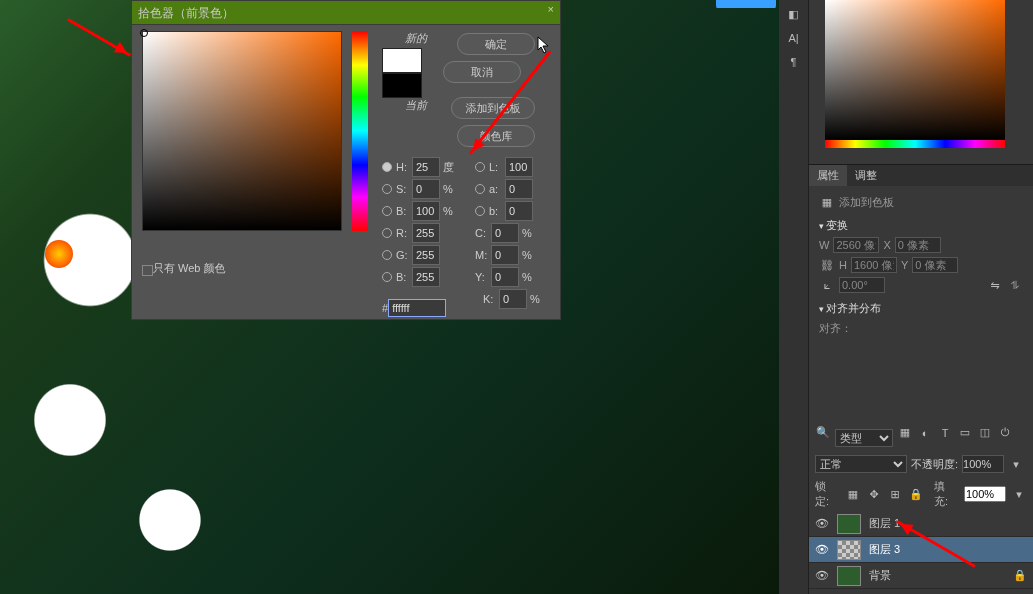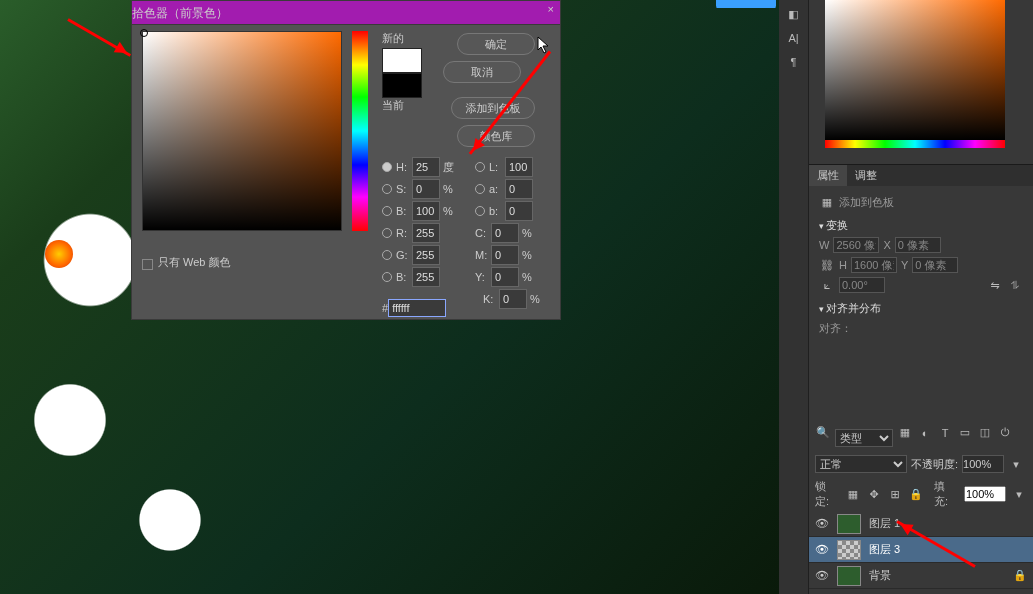--- a/index.html
+++ b/index.html
@@ -18,57 +18,57 @@
   content:""; position:absolute; left:45px; top:240px; width:28px; height:28px;
   background:radial-gradient(circle,#ffcc00 0%,#ff6600 60%,#cc3300 100%);
   border-radius:50%;
 }
 
 
 .picker-dialog{
   position:absolute; left:131px; top:0; width:430px; height:320px;
   background:#535353; border:1px solid #3a3a3a;
 }
-.picker-title{ height:24px; line-height:24px; background:#a21caf; border-bottom:1px solid #3a3a3a; font-size:12px; }
+.picker-title{ height:24px; line-height:24px; padding-left:6px; background:#4d7c0f; border-bottom:1px solid #3a3a3a; font-size:12px; }
 .picker-close{ position:absolute; right:6px; top:2px; cursor:pointer; }
 .color-field{
   position:absolute; left:10px; top:30px; width:200px; height:200px;
   background:
     linear-gradient(to bottom,transparent 0%,#000 100%),
     linear-gradient(to right,#fff 0%,#ff6a00 100%);
   border:1px solid #333;
 }
 .color-field-cursor{ position:absolute; left:-3px; top:-3px; width:8px; height:8px; border:1px solid #000; border-radius:50%; }
 .hue-slider{
   position:absolute; left:220px; top:30px; width:16px; height:200px;
   background:linear-gradient(to bottom,#ff0000 0%,#ffff00 17%,#00ff00 33%,#00ffff 50%,#0000ff 67%,#ff00ff 83%,#ff0000 100%);
 }
 .swatch-group{ position:absolute; left:250px; top:30px; width:45px; }
-.swatch-label{ text-align:left; margin-bottom:2px; }
+.swatch-label{ text-align:right; margin-bottom:2px;font-style:italic; }
 .swatch-new{ width:40px; height:25px; background:#fff; border:1px solid #222;}
 .swatch-cur{ width:40px; height:25px; background:#000; border:1px solid #222;}
 .btn{
   position:absolute; width:78px; height:22px; background:#575757; border:1px solid #777;
   border-radius:11px; text-align:center; line-height:20px; cursor:pointer;
 }
 .btn-ok{ right:25px; top:32px; }
 .btn-cancel{ right:39px; top:60px; }
 .btn-add{ right:25px; top:96px; width:84px; }
 .btn-lib{ right:25px; top:124px; }
 
 .val-grid{ position:absolute; left:250px; top:155px; }
 .val-row{ height:22px; display:flex; align-items:center; }
 .radio{ width:10px; height:10px; border:1px solid #aaa; border-radius:50%; margin-right:4px; }
 .val-lbl{ width:16px; }
 .val-input{ width:28px; height:18px; background:#3a3a3a; border:1px solid #666; color:#ddd; padding:9px 3px; }
 .val-unit{ width:20px; margin-left:3px; }
 .val-col2{ margin-left:12px; display:flex; align-items:center; }
 .hex-row{ position:absolute; left:250px; top:298px; display:flex; align-items:center; }
 .hex-input{ width:58px; height:18px; background:#3a3a3a; border:1px solid #8aa7ff; color:#ddd; padding:0 3px; }
-.web-only{ position:absolute; left:10px; top:254px; display:flex; align-items:flex-end; gap:5px; }
+.web-only{ position:absolute; left:10px; top:260px; display:flex; align-items:flex-end; }
 .chk{ width:11px; height:11px; border:1px solid #888; }
 
 
 .right-col{ position:absolute; left:779px; top:0; width:30px; height:594px; background:#323232; border-right:1px solid #1f1f1f; }
 .right-col .ricon{ width:18px; height:16px; margin:8px auto; color:#bbb; text-align:center; }
 
 .side-panel{ position:absolute; left:809px; top:0; width:224px; height:594px; background:#383838; }
 .mini-swatch{
   position:absolute; left:16px; top:0; width:180px; height:140px;
   background:

